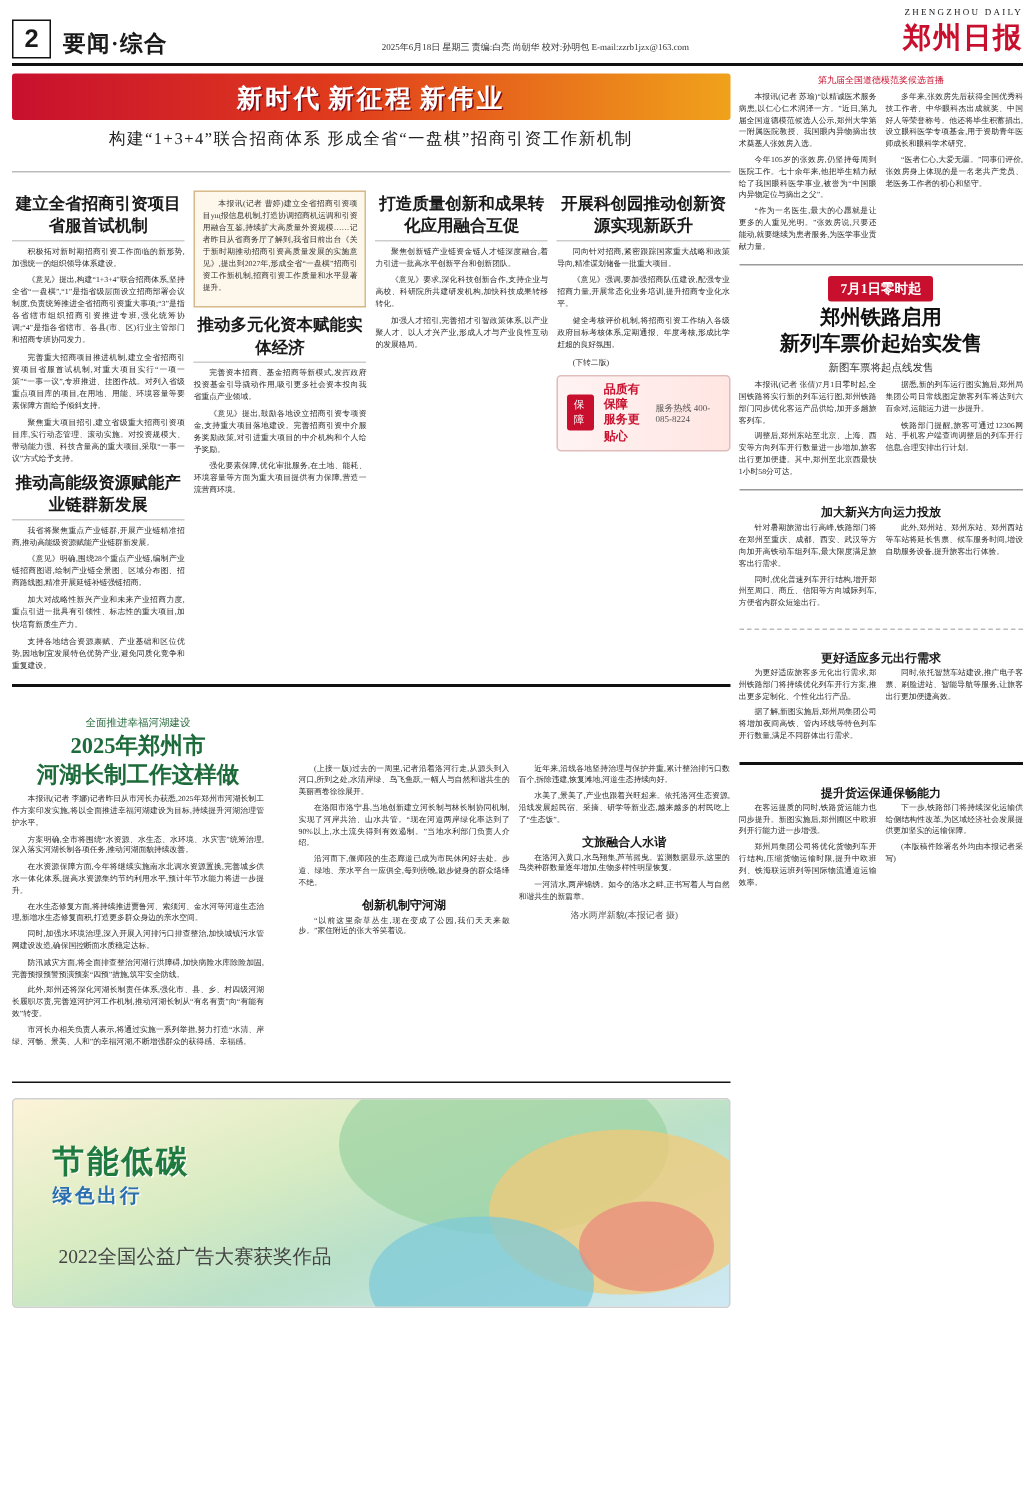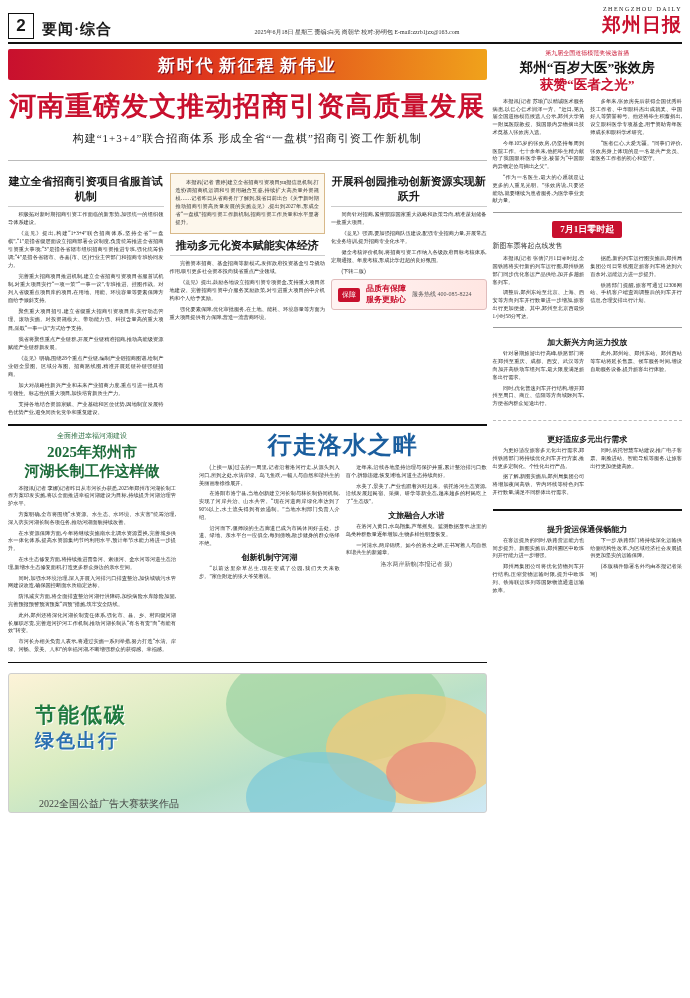--- a/index.html
+++ b/index.html
@@ -66,46 +66,46 @@
   
   .rt-kicker { font-size:6px; color:#c8102e; text-align:center; margin-bottom:2px; }
   .rt-head { font-size:13.5px; font-weight:bold; text-align:center; line-height:1.25; color:#111; }
   .rt-head.red { color:#c8102e; }
   .rt-box { border-bottom:1px solid #999; padding-bottom:4px; }
   .date-badge {
     background:#c8102e; color:#fff; font-size:9px; font-weight:bold;
     display:inline-block; padding:2px 8px; border-radius:2px;
   }
   .center { text-align:center; }
-  .rt-sub { font-size:7px; color:#333; margin-top:2px; }
-
-  
-  .feature-band { display:flex; gap:23px; border-top:2px solid #111; border-bottom:1px solid #111; padding:5px 0; }
+  .rt-sub { font-size:7px; text-align:center; color:#333; margin-top:2px; }
+
+  
+  .feature-band { display:flex; gap:23px; border-top:2px solid #111; border-bottom:1px solid #111; padding:19px 0; }
   .fb-left { width:168px; }
   .fb-right { flex:1; }
   .fb-kicker { font-size:7px; text-align:center; color:#2a6b3f; }
   .fb-title { font-size:15px; font-weight:bold; text-align:center; color:#1d6b3a; line-height:1.25; margin:2px 0 4px; }
   .big-feature-title {
     font-size:24px; font-weight:bold; text-align:center; color:#1b5e9e;
     line-height:1.2; letter-spacing:1px; margin-bottom:4px;
   }
   .fb-sub { font-size:8px; font-weight:bold; text-align:center; margin:4px 0 2px; }
 
   
   .ad-strip {
     margin-top:5px; height:140px; border:1px solid #cfcfcf; border-radius:3px;
     background:linear-gradient(160deg,#fdf3d8 0%,#d9ecc2 35%,#b9e0c9 60%,#cfe9f5 100%);
     position:relative; overflow:hidden;
   }
   .ad-slogan {
     position:absolute; left:26px; top:28px; font-size:21px; font-weight:bold;
     color:#1f7a3f; letter-spacing:2px; line-height:1.3; text-shadow:1px 1px 0 #fff;
   }
-  .ad-slogan .b { color:#2a6fb0; display:block; font-size:19px; }
-  .ad-foot { position:absolute; left:30px; bottom:1px; font-size:10px; color:#444; }
+  .ad-slogan .b { color:#2a6fb0; display:block; font-size:13px; }
+  .ad-foot { position:absolute; left:30px; bottom:24px; font-size:13px; color:#444; }
   .blob { position:absolute; border-radius:50%; opacity:.75; }
 
   
   .svc-ad {
     margin-top:4px; border:1px solid #e0bcbc; border-radius:3px;
     background:linear-gradient(90deg,#fff3f3,#ffe6e2); padding:4px 6px;
     display:flex; align-items:center; gap:6px;
   }
   .svc-badge { background:#c8102e; color:#fff; font-size:7px; padding:2px 4px; border-radius:2px; }
   .svc-txt { font-size:8px; font-weight:bold; color:#c8102e; line-height:1.3; }
@@ -135,48 +135,54 @@
   <div class="body-wrap">
 
     <div class="left-zone">
 
       <div class="banner">
         <span class="banner-slogan y">新时代</span>
         <span class="banner-slogan">新征程</span>
         <span class="banner-slogan y">新伟业</span>
       </div>
 
-      <div class="headline">河南重磅发文推动招商引资高质量发展</div>
       <div class="subhead">构建“1+3+4”联合招商体系  形成全省“一盘棋”招商引资工作新机制</div>
       <div class="rule"></div>
 
       <div class="cols">
 
         <div class="col">
           <div class="sub-title">建立全省招商引资项目省服首试机制</div>
           <p class="ptext">积极拓对新时期招商引资工作面临的新形势,加强统一的组织领导体系建设。</p>
           <p class="ptext">《意见》提出,构建“1+3+4”联合招商体系,坚持全省“一盘棋”,“1”是指省级层面设立招商部署会议制度,负责统筹推进全省招商引资重大事项;“3”是指各省辖市组织招商引资推进专班,强化统筹协调;“4”是指各省辖市、各县(市、区)行业主管部门和招商专班协同发力。</p>
           <p class="ptext">完善重大招商项目推进机制,建立全省招商引资项目省服首试机制,对重大项目实行“一项一策”“一事一议”,专班推进、挂图作战。对列入省级重点项目库的项目,在用地、用能、环境容量等要素保障方面给予倾斜支持。</p>
           <p class="ptext">聚焦重大项目招引,建立省级重大招商引资项目库,实行动态管理、滚动实施。对投资规模大、带动能力强、科技含量高的重大项目,采取“一事一议”方式给予支持。</p>
+          <div class="sub-title">推动高能级资源赋能产业链群新发展</div>
           <p class="ptext">我省将聚焦重点产业链群,开展产业链精准招商,推动高能级资源赋能产业链群新发展。</p>
           <p class="ptext">《意见》明确,围绕28个重点产业链,编制产业链招商图谱,绘制产业链全景图、区域分布图、招商路线图,精准开展延链补链强链招商。</p>
           <p class="ptext">加大对战略性新兴产业和未来产业招商力度,重点引进一批具有引领性、标志性的重大项目,加快培育新质生产力。</p>
           <p class="ptext">支持各地结合资源禀赋、产业基础和区位优势,因地制宜发展特色优势产业,避免同质化竞争和重复建设。</p>
         </div>
 
         <div class="col">
           <div class="lede">
             <p class="ptext">本报讯(记者 曹婷)建立全省招商引资项目ущ报信息机制,打造协调招商机运调和引资用融合互鉴,持续扩大高质量外资规模……记者昨日从省商务厅了解到,我省日前出台《关于新时期推动招商引资高质量发展的实施意见》,提出到2027年,形成全省“一盘棋”招商引资工作新机制,招商引资工作质量和水平显著提升。</p>
           </div>
           <div class="sub-title">推动多元化资本赋能实体经济</div>
           <p class="ptext">完善资本招商、基金招商等新模式,发挥政府投资基金引导撬动作用,吸引更多社会资本投向我省重点产业领域。</p>
           <p class="ptext">《意见》提出,鼓励各地设立招商引资专项资金,支持重大项目落地建设。完善招商引资中介服务奖励政策,对引进重大项目的中介机构和个人给予奖励。</p>
           <p class="ptext">强化要素保障,优化审批服务,在土地、能耗、环境容量等方面为重大项目提供有力保障,营造一流营商环境。</p>
         </div>
 
+        <div class="col">
+          <div class="sub-title">打造质量创新和成果转化应用融合互促</div>
+          <p class="ptext">聚焦创新链产业链资金链人才链深度融合,着力引进一批高水平创新平台和创新团队。</p>
+          <p class="ptext">《意见》要求,深化科技创新合作,支持企业与高校、科研院所共建研发机构,加快科技成果转移转化。</p>
+          <p class="ptext">加强人才招引,完善招才引智政策体系,以产业聚人才、以人才兴产业,形成人才与产业良性互动的发展格局。</p>
+        </div>
 
         <div class="col">
           <div class="sub-title">开展科创园推动创新资源实现新跃升</div>
           <p class="ptext">同向针对招商,紧密跟踪国家重大战略和政策导向,精准谋划储备一批重大项目。</p>
           <p class="ptext">《意见》强调,要加强招商队伍建设,配强专业招商力量,开展常态化业务培训,提升招商专业化水平。</p>
           <p class="ptext">健全考核评价机制,将招商引资工作纳入各级政府目标考核体系,定期通报、年度考核,形成比学赶超的良好氛围。</p>
           <p class="ptext">(下转二版)</p>
 
           <div class="svc-ad">
             <span class="svc-badge">保障</span>
@@ -201,21 +207,21 @@
           <p class="tiny">在水资源保障方面,今年将继续实施南水北调水资源置换,完善城乡供水一体化体系,提高水资源集约节约利用水平,预计年节水能力将进一步提升。</p>
           <p class="tiny">在水生态修复方面,将持续推进贾鲁河、索须河、金水河等河道生态治理,新增水生态修复面积,打造更多群众身边的亲水空间。</p>
           <p class="tiny">同时,加强水环境治理,深入开展入河排污口排查整治,加快城镇污水管网建设改造,确保国控断面水质稳定达标。</p>
           <p class="tiny">防汛减灾方面,将全面排查整治河湖行洪障碍,加快病险水库除险加固,完善预报预警预演预案“四预”措施,筑牢安全防线。</p>
           <p class="tiny">此外,郑州还将深化河湖长制责任体系,强化市、县、乡、村四级河湖长履职尽责,完善巡河护河工作机制,推动河湖长制从“有名有责”向“有能有效”转变。</p>
           <p class="tiny">市河长办相关负责人表示,将通过实施一系列举措,努力打造“水清、岸绿、河畅、景美、人和”的幸福河湖,不断增强群众的获得感、幸福感。</p>
         </div>
 
         <div class="fb-right">
           <div class="big-feature-title">
-            <span>行走洛水之畔</span><br>
+            <br>
           </div>
           <div class="cols">
             <div class="col">
               <p class="tiny">(上接一版)过去的一周里,记者沿着洛河行走,从源头到入河口,所到之处,水清岸绿、鸟飞鱼跃,一幅人与自然和谐共生的美丽画卷徐徐展开。</p>
               <p class="tiny">在洛阳市洛宁县,当地创新建立河长制与林长制协同机制,实现了河岸共治、山水共管。“现在河道两岸绿化率达到了90%以上,水土流失得到有效遏制。”当地水利部门负责人介绍。</p>
               <p class="tiny">沿河而下,偃师段的生态廊道已成为市民休闲好去处。步道、绿地、亲水平台一应俱全,每到傍晚,散步健身的群众络绎不绝。</p>
               <div class="fb-sub">创新机制守河湖</div>
               <p class="tiny">“以前这里杂草丛生,现在变成了公园,我们天天来散步。”家住附近的张大爷笑着说。</p>
             </div>
             <div class="col">
@@ -240,41 +246,41 @@
           <span class="b">绿色出行</span>
         </div>
         <div class="ad-foot">2022全国公益广告大赛获奖作品</div>
       </div>
     </div>
 
     <div class="right-zone">
 
       <div class="rt-box">
         <div class="rt-kicker">第九届全国道德模范奖候选首播</div>
-        <div class="rt-head">
-          <span>郑州“百岁大医”张效房</span><br>
-          <span class="rt-head red">获赞“医者之光”</span>
-        </div>
         <div class="cols" style="margin-top:4px;">
           <div class="col">
             <p class="tiny">本报讯(记者 苏瑜)“以精诚医术服务病患,以仁心仁术润泽一方。”近日,第九届全国道德模范候选人公示,郑州大学第一附属医院教授、我国眼内异物摘出技术奠基人张效房入选。</p>
             <p class="tiny">今年105岁的张效房,仍坚持每周到医院工作。七十余年来,他把毕生精力献给了我国眼科医学事业,被誉为“中国眼内异物定位与摘出之父”。</p>
             <p class="tiny">“作为一名医生,最大的心愿就是让更多的人重见光明。”张效房说,只要还能动,就要继续为患者服务,为医学事业贡献力量。</p>
           </div>
           <div class="col">
             <p class="tiny">多年来,张效房先后获得全国优秀科技工作者、中华眼科杰出成就奖、中国好人等荣誉称号。他还将毕生积蓄捐出,设立眼科医学专项基金,用于资助青年医师成长和眼科学术研究。</p>
             <p class="tiny">“医者仁心,大爱无疆。”同事们评价,张效房身上体现的是一名老共产党员、老医务工作者的初心和坚守。</p>
           </div>
         </div>
       </div>
 
       <div class="rt-box">
         <div class="center" style="margin-bottom:3px;">
           <span class="date-badge">7月1日零时起</span>
         </div>
+        <div class="rt-head">
+          <span>郑州铁路启用</span><br>
+          <span>新列车票价起始实发售</span>
+        </div>
         <div class="rt-sub">新图车票将起点线发售</div>
         <div class="cols" style="margin-top:4px;">
           <div class="col">
             <p class="tiny">本报讯(记者 张倩)7月1日零时起,全国铁路将实行新的列车运行图,郑州铁路部门同步优化客运产品供给,加开多趟旅客列车。</p>
             <p class="tiny">调整后,郑州东站至北京、上海、西安等方向列车开行数量进一步增加,旅客出行更加便捷。其中,郑州至北京西最快1小时58分可达。</p>
           </div>
           <div class="col">
             <p class="tiny">据悉,新的列车运行图实施后,郑州局集团公司日常线图定旅客列车将达到六百余对,运能运力进一步提升。</p>
             <p class="tiny">铁路部门提醒,旅客可通过12306网站、手机客户端查询调整后的列车开行信息,合理安排出行计划。</p>
           </div>

